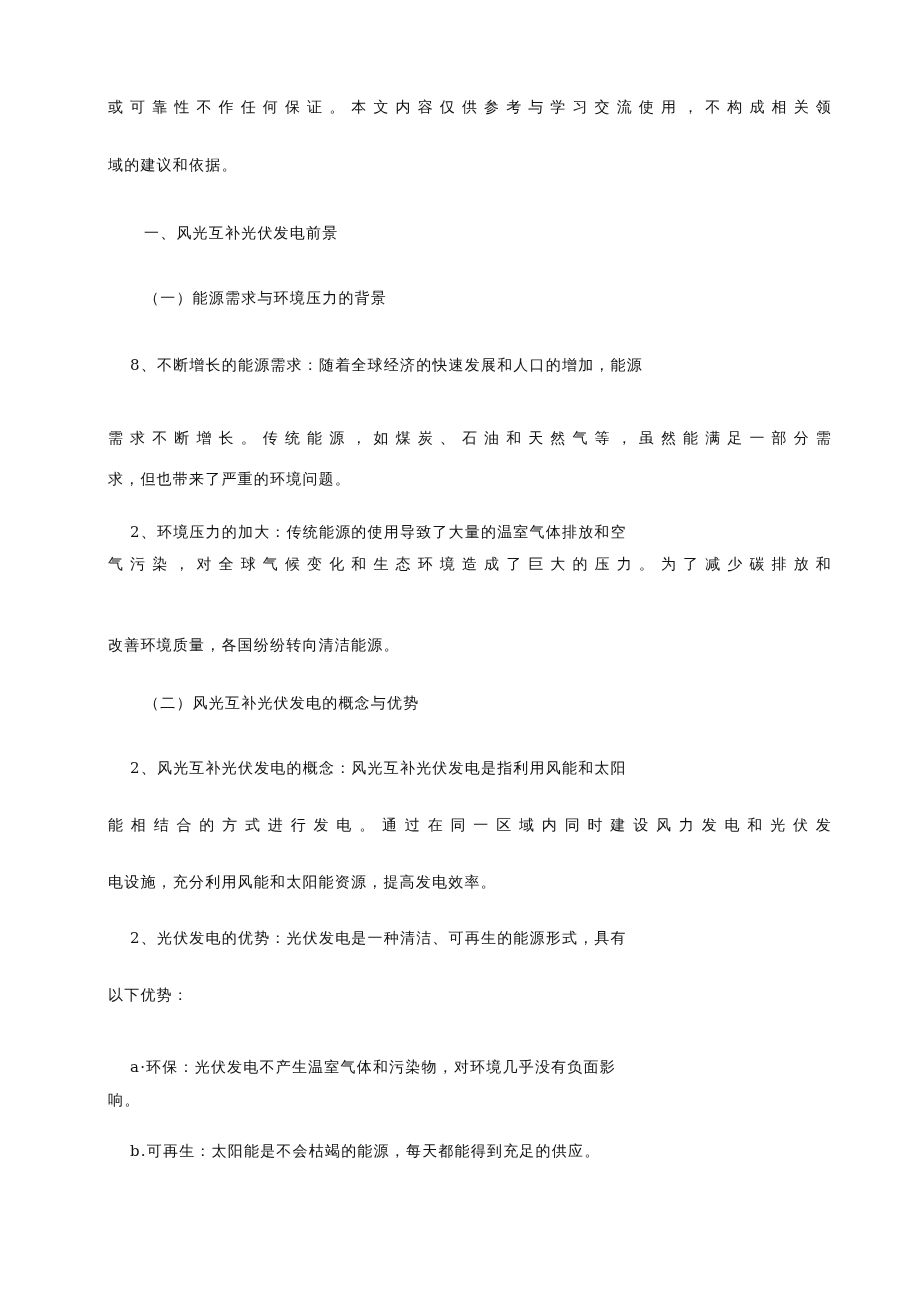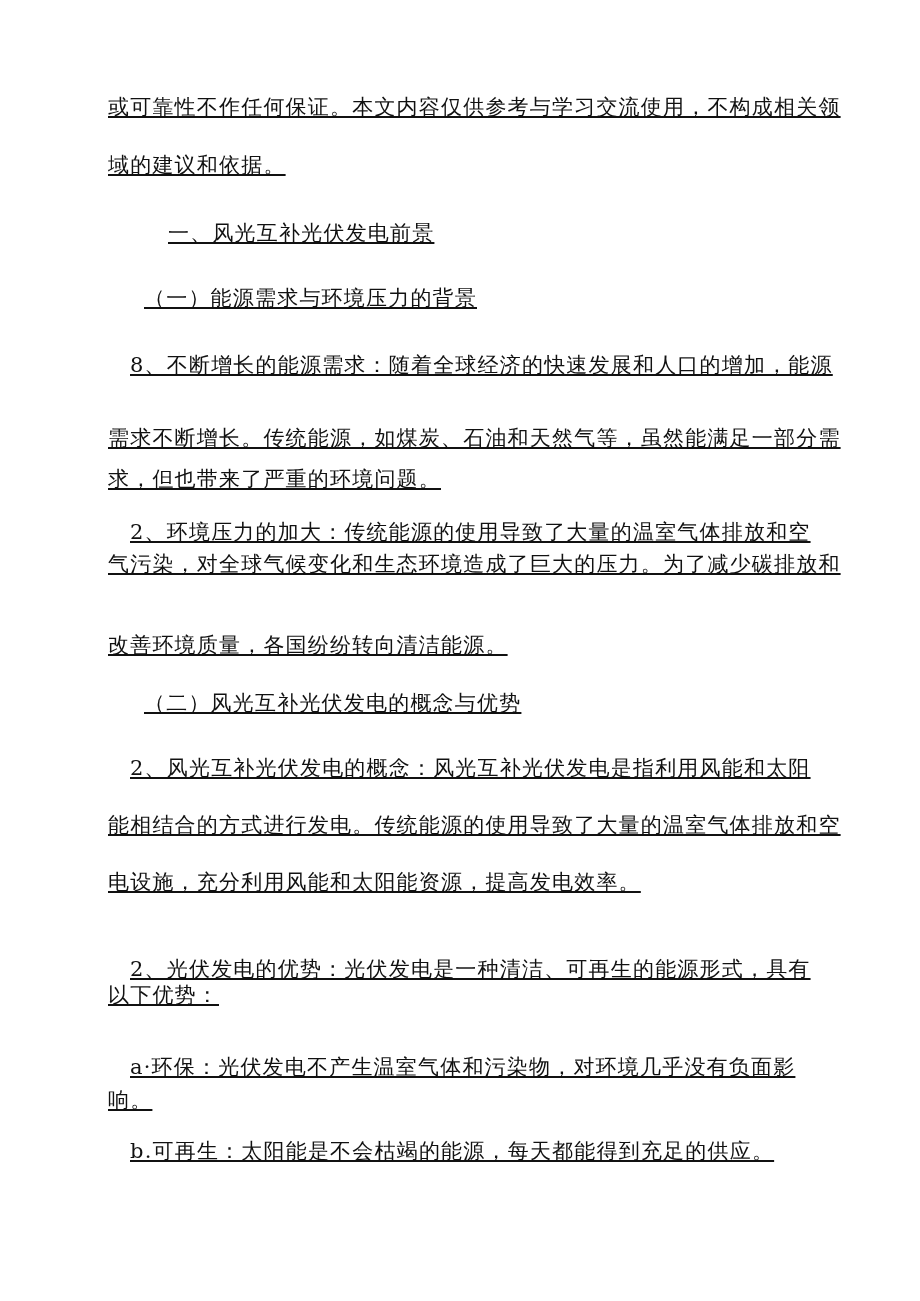--- a/index.html
+++ b/index.html
@@ -17,48 +17,47 @@
     }
     .page {
       position: absolute;
       left: 108px;
       top: 0;
       width: 724px;
     }
     .line {
       position: absolute;
       left: 0;
-      font-size: 21px;
+      font-size: 15px;
       line-height: 28px;
       white-space: nowrap;
       letter-spacing: 1.2px;
-      text-decoration: underline;
     }
     .justify {
       width: 724px;
       text-align: justify;
       text-align-last: justify;
     }
   </style>
 </head>
 <body>
 
 <div class="page">
   <div class="line justify" style="top: 93px; left: 0px; width: 724px;">或可靠性不作任何保证。本文内容仅供参考与学习交流使用，不构成相关领</div>
   <div class="line" style="top: 151px; left: 0px;">域的建议和依据。</div>
-  <div class="line" style="top: 219px; left: 36px; margin-left: 24px;">一、风光互补光伏发电前景</div>
+  <div class="line" style="top: 219px; left: 36px;">一、风光互补光伏发电前景</div>
   <div class="line" style="top: 284px; left: 36px;">（一）能源需求与环境压力的背景</div>
   <div class="line" style="top: 351px; left: 22px;">8、不断增长的能源需求：随着全球经济的快速发展和人口的增加，能源</div>
   <div class="line justify" style="top: 424px; left: 0px; width: 724px;">需求不断增长。传统能源，如煤炭、石油和天然气等，虽然能满足一部分需</div>
   <div class="line" style="top: 465px; left: 0px;">求，但也带来了严重的环境问题。</div>
   <div class="line" style="top: 518px; left: 22px;">2、环境压力的加大：传统能源的使用导致了大量的温室气体排放和空</div>
   <div class="line justify" style="top: 550px; left: 0px; width: 724px;">气污染，对全球气候变化和生态环境造成了巨大的压力。为了减少碳排放和</div>
   <div class="line" style="top: 631px; left: 0px;">改善环境质量，各国纷纷转向清洁能源。</div>
   <div class="line" style="top: 689px; left: 36px;">（二）风光互补光伏发电的概念与优势</div>
   <div class="line" style="top: 754px; left: 22px;">2、风光互补光伏发电的概念：风光互补光伏发电是指利用风能和太阳</div>
-  <div class="line justify" style="top: 811px; left: 0px; width: 724px;">能相结合的方式进行发电。传统能源的使用导致了大量的温室气体排放和空</div>
+  <div class="line justify" style="top: 811px; left: 0px; width: 724px;">能相结合的方式进行发电。通过在同一区域内同时建设风力发电和光伏发</div>
   <div class="line" style="top: 868px; left: 0px;">电设施，充分利用风能和太阳能资源，提高发电效率。</div>
-  <div class="line" style="top: 924px; left: 22px; margin-top: 31px;">2、光伏发电的优势：光伏发电是一种清洁、可再生的能源形式，具有</div>
+  <div class="line" style="top: 924px; left: 22px;">2、光伏发电的优势：光伏发电是一种清洁、可再生的能源形式，具有</div>
   <div class="line" style="top: 981px; left: 0px;">以下优势：</div>
   <div class="line" style="top: 1053px; left: 22px;">a·环保：光伏发电不产生温室气体和污染物，对环境几乎没有负面影</div>
   <div class="line" style="top: 1086px; left: 0px;">响。</div>
   <div class="line" style="top: 1137px; left: 22px;">b.可再生：太阳能是不会枯竭的能源，每天都能得到充足的供应。</div>
 </div>
 
 </body></html>

